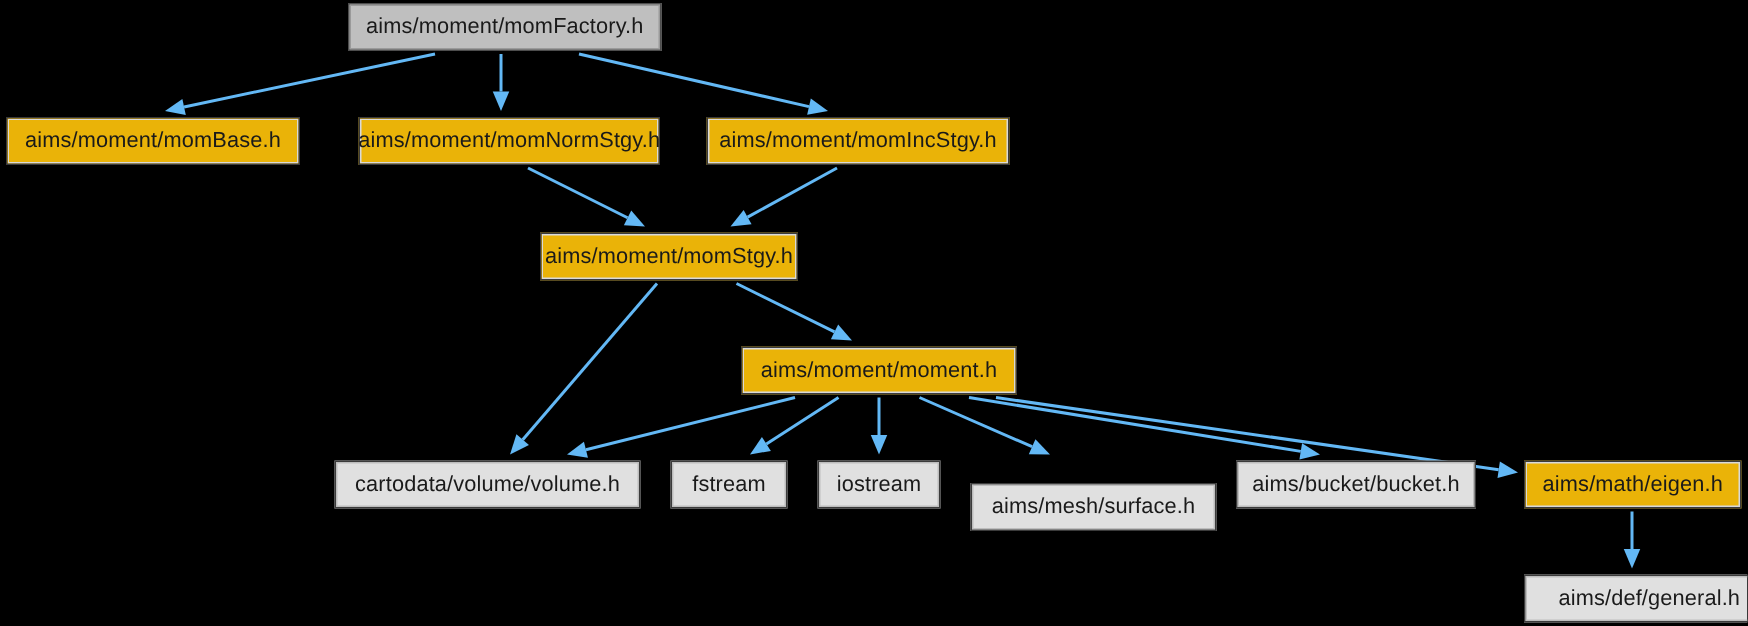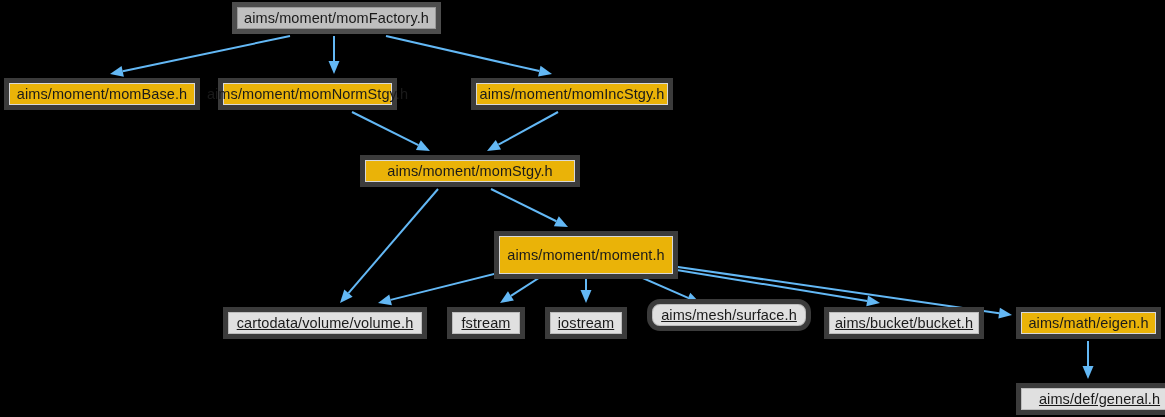--- a/index.html
+++ b/index.html
@@ -21,21 +21,21 @@
     top: 0;
     width: 1165px;
     height: 417px;
   }
   .node {
     position: absolute;
     box-sizing: border-box;
     display: flex;
     align-items: center;
     justify-content: center;
-    border: 5px solid #8b5cf6;
+    border: 1px solid #8b5cf6;
     font-size: 14.5px;
     line-height: 1;
     color: #1a1a1a;
     white-space: nowrap;
     letter-spacing: 0.1px;
     z-index: 2;
   }
   .node.fill-root {
     background: #bfbfbf;
     border-color: #4d4d4d;
@@ -43,21 +43,20 @@
   }
   .node.fill-white {
     background: #eab308;
     border-color: #3b3b3b;
     box-shadow: inset 0 0 0 1px #d9d9d9;
   }
   .node.fill-grey {
     background: #e0e0e0;
     border-color: #3b3b3b;
     box-shadow: inset 0 0 0 1px #bdbdbd;
-    text-decoration: underline;
   }
   .node-label {
     pointer-events: none;
   }
 </style>
 </head>
 <body>
 
 <div id="graph-canvas">
   <svg id="edge-layer" viewBox="0 0 1165 417" width="1165" height="417" xmlns="http://www.w3.org/2000/svg">
@@ -118,42 +117,42 @@
         <polygon points="1088,379 1082.5,366 1093.5,366" fill="#63b8f5"></polygon>
       </g>
     </svg>
   <div id="node-layer">
       <div class="node fill-root" style="left: 232px; top: 2px; width: 209px; height: 32px;">
         <span class="node-label">aims/moment/momFactory.h</span>
       </div>
       <div class="node fill-white" style="left: 4px; top: 78px; width: 196px; height: 32px;">
         <span class="node-label">aims/moment/momBase.h</span>
       </div>
-      <div class="node fill-white" style="left: 218px; top: 78px; width: 179px; height: 32px;">
+      <div class="node fill-white" style="left: 239px; top: 78px; width: 201px; height: 32px;">
         <span class="node-label">aims/moment/momNormStgy.h</span>
       </div>
       <div class="node fill-white" style="left: 471px; top: 78px; width: 202px; height: 32px;">
         <span class="node-label">aims/moment/momIncStgy.h</span>
       </div>
-      <div class="node fill-white" style="left: 360px; top: 155px; width: 220px; height: 32px;">
+      <div class="node fill-white" style="left: 360px; top: 155px; width: 172px; height: 32px;">
         <span class="node-label">aims/moment/momStgy.h</span>
       </div>
-      <div class="node fill-white" style="left: 494px; top: 231px; width: 184px; height: 48px;">
+      <div class="node fill-white" style="left: 494px; top: 231px; width: 184px; height: 32px;">
         <span class="node-label">aims/moment/moment.h</span>
       </div>
       <div class="node fill-grey" style="left: 223px; top: 307px; width: 204px; height: 32px;">
         <span class="node-label">cartodata/volume/volume.h</span>
       </div>
       <div class="node fill-grey" style="left: 447px; top: 307px; width: 78px; height: 32px; text-align: right;">
         <span class="node-label">fstream</span>
       </div>
       <div class="node fill-grey" style="left: 545px; top: 307px; width: 82px; height: 32px;">
         <span class="node-label">iostream</span>
       </div>
-      <div class="node fill-grey" style="left: 647px; top: 299px; width: 164px; height: 32px; border-radius: 13px;">
+      <div class="node fill-grey" style="left: 647px; top: 322px; width: 164px; height: 32px;">
         <span class="node-label">aims/mesh/surface.h</span>
       </div>
       <div class="node fill-grey" style="left: 824px; top: 307px; width: 160px; height: 32px;">
         <span class="node-label">aims/bucket/bucket.h</span>
       </div>
       <div class="node fill-white" style="left: 1016px; top: 307px; width: 145px; height: 32px; text-align: right;">
         <span class="node-label">aims/math/eigen.h</span>
       </div>
       <div class="node fill-grey" style="left: 1016px; top: 383px; width: 167px; height: 32px;">
         <span class="node-label">aims/def/general.h</span>

